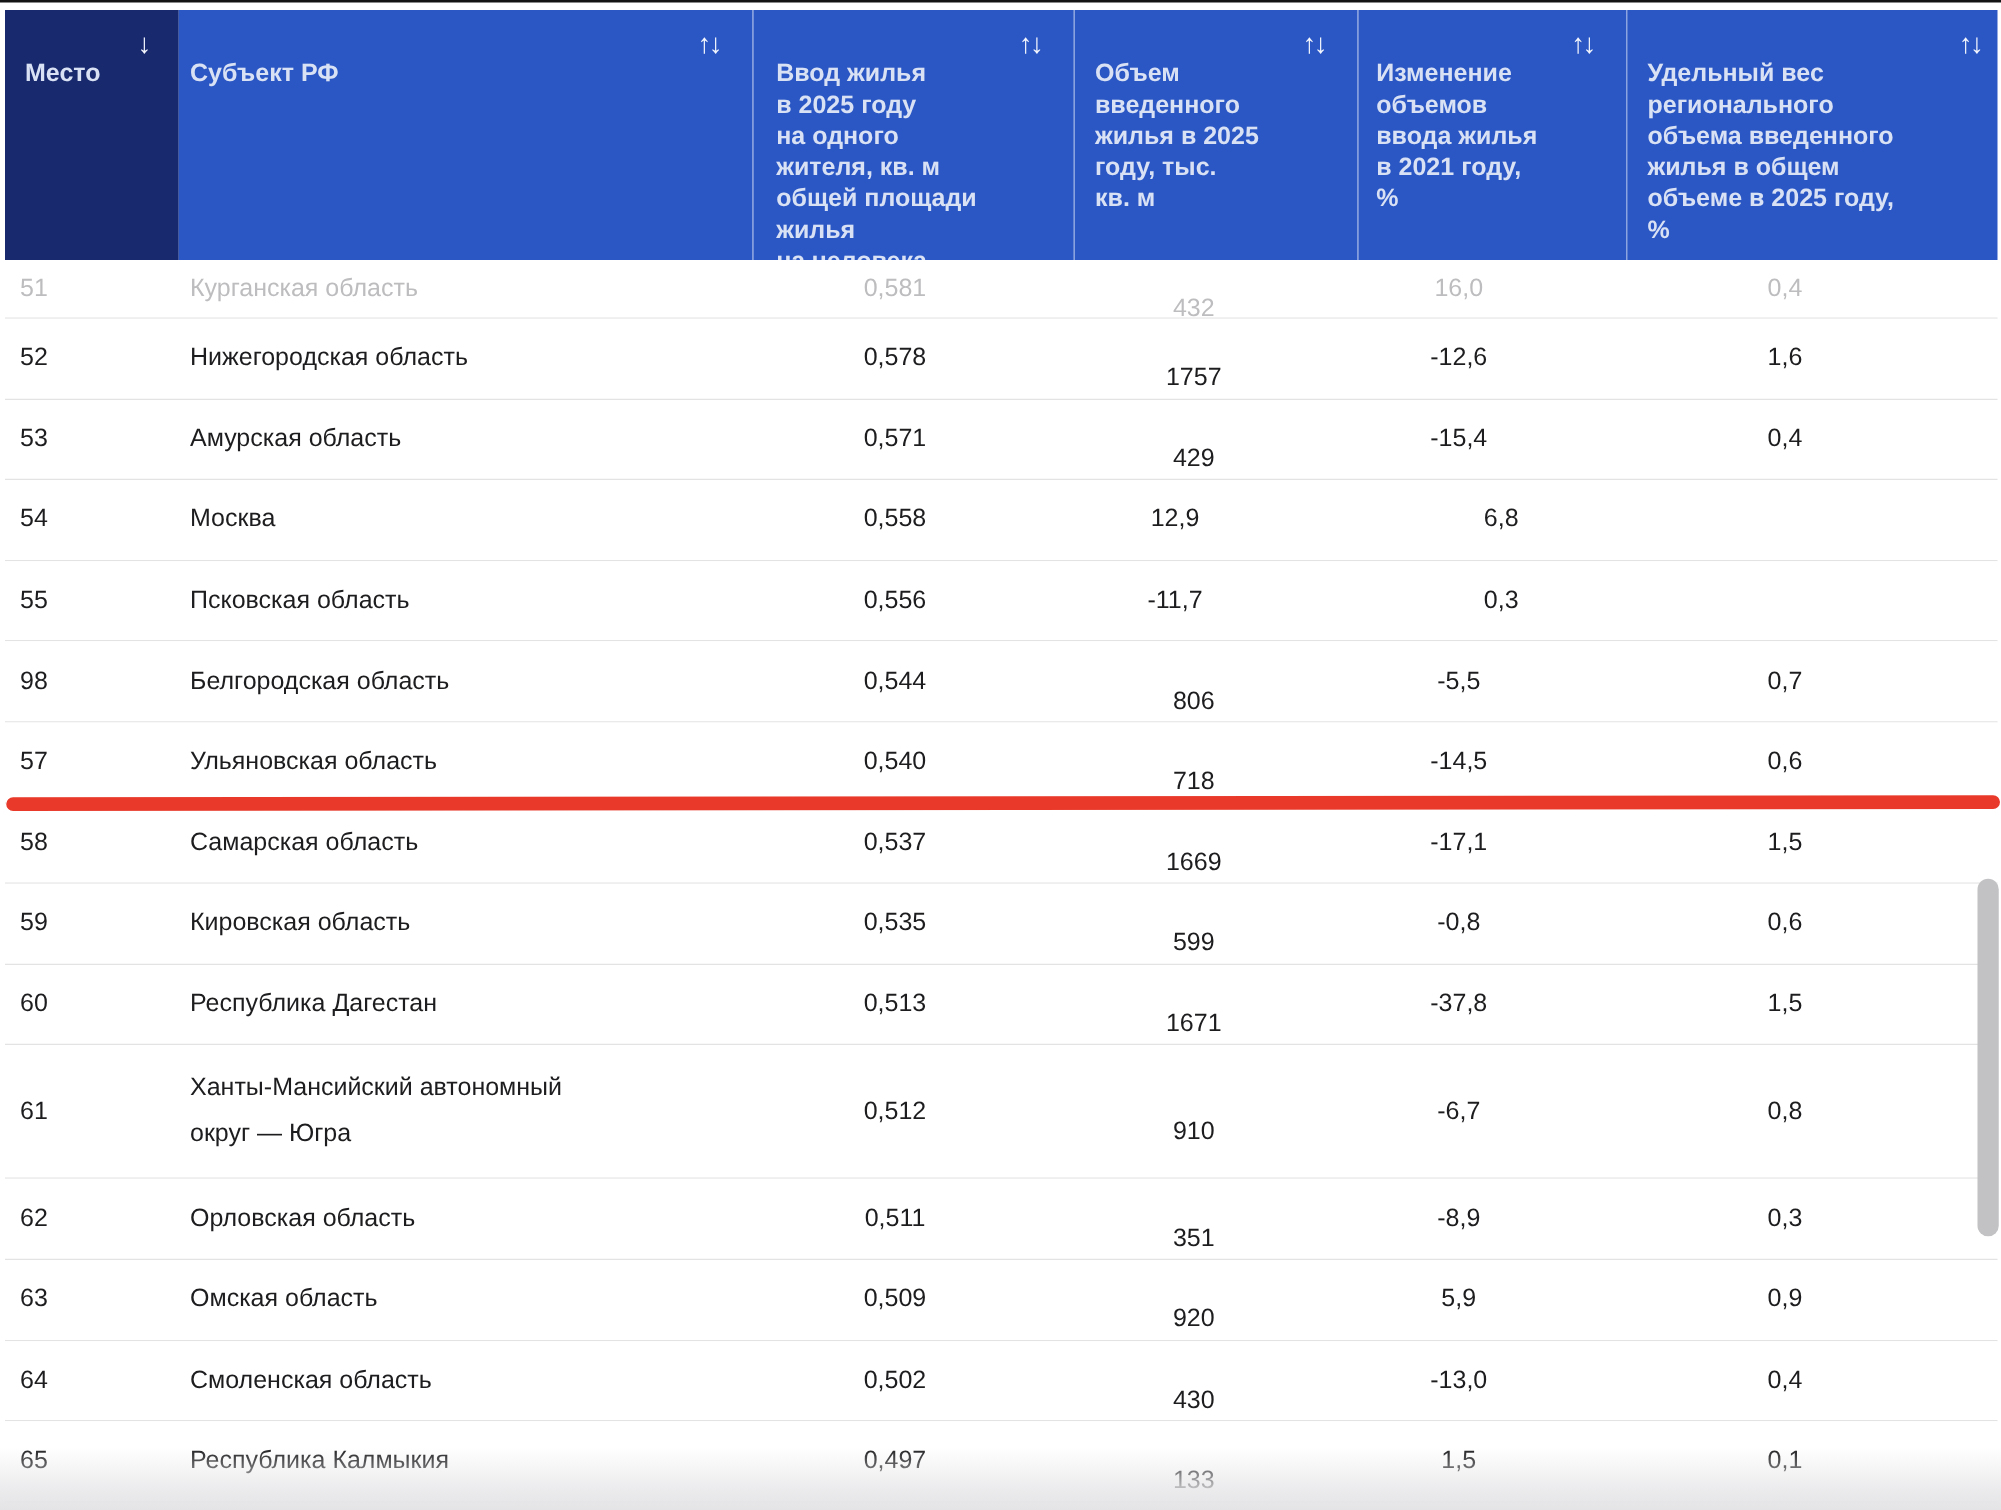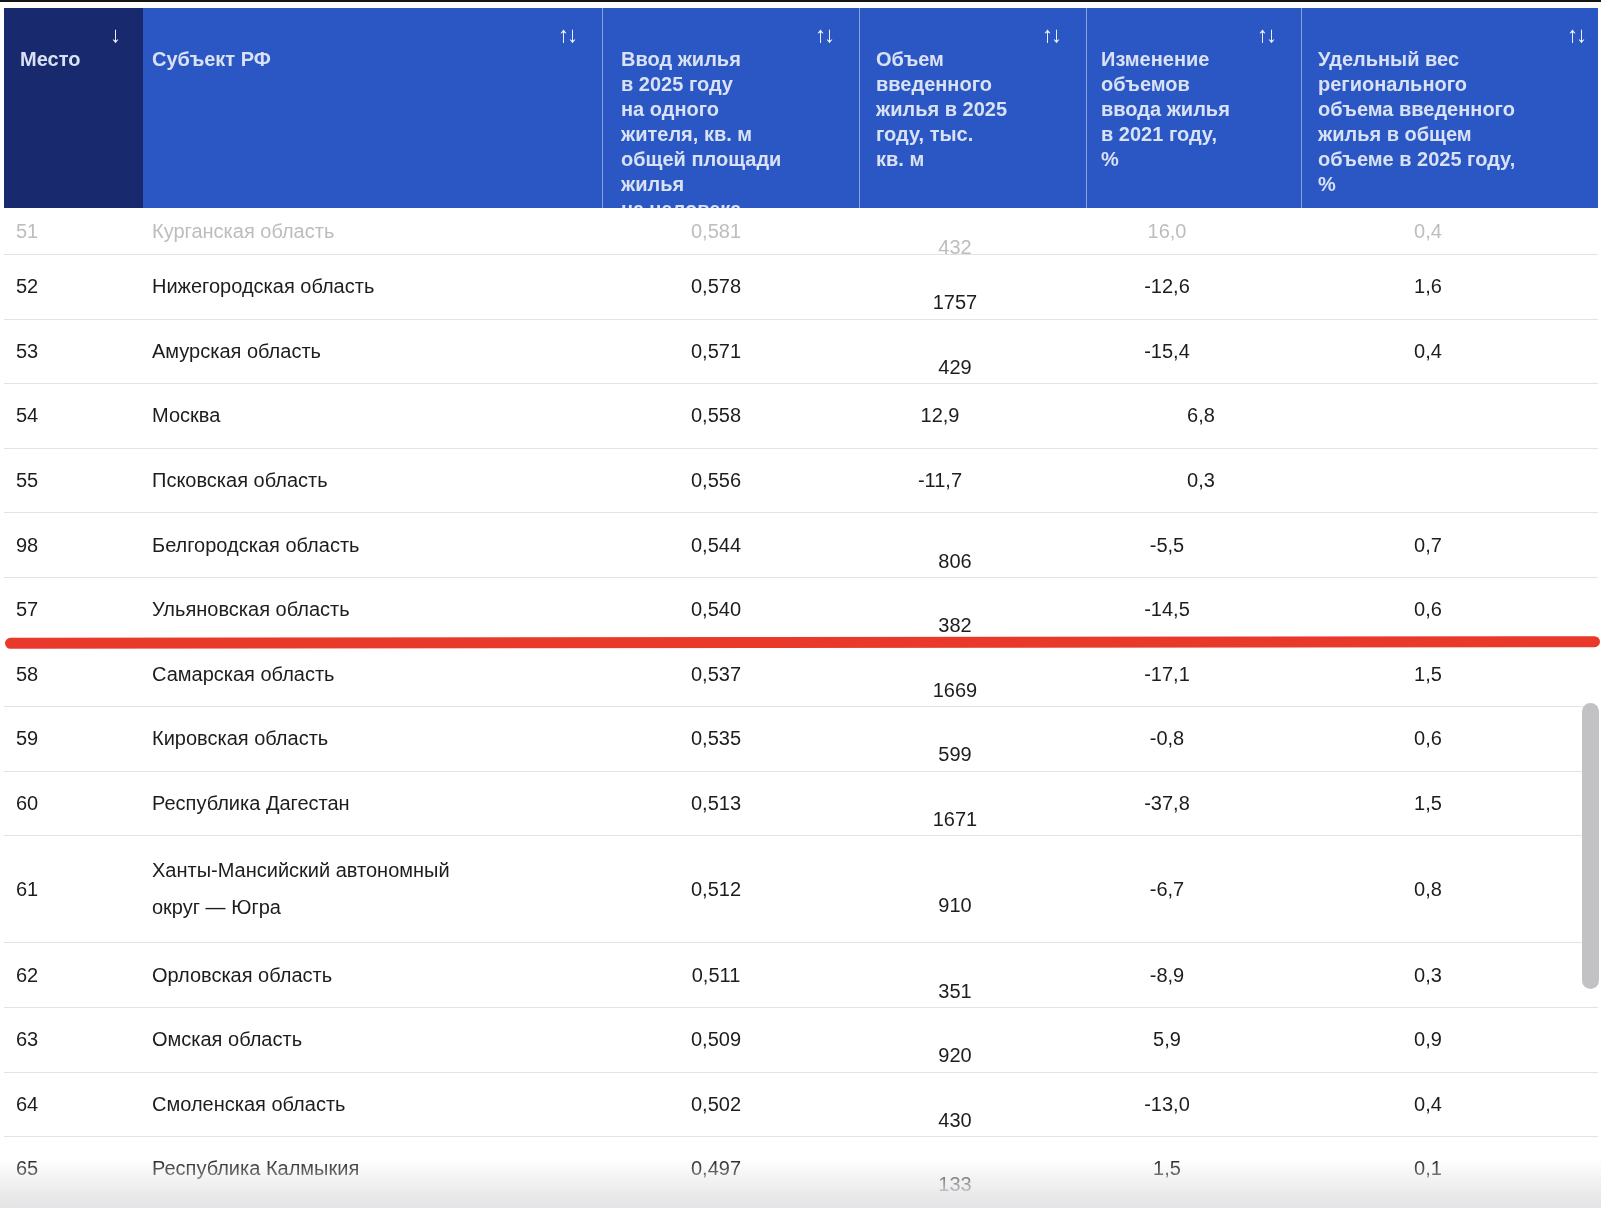--- a/index.html
+++ b/index.html
@@ -179,21 +179,21 @@
     <div class="cell c-name">Белгородская область</div>
     <div class="cell c-per">0,544</div>
     <div class="cell c-vol">806</div>
     <div class="cell c-chg">-5,5</div>
     <div class="cell c-share">0,7</div>
   </div>
         <div class="row highlighted">
     <div class="cell c-rank">57</div>
     <div class="cell c-name">Ульяновская область</div>
     <div class="cell c-per">0,540</div>
-    <div class="cell c-vol">382</div>
+    <div class="cell c-vol">718</div>
     <div class="cell c-chg">-14,5</div>
     <div class="cell c-share">0,6</div>
   </div>
         <div class="row">
     <div class="cell c-rank">58</div>
     <div class="cell c-name">Самарская область</div>
     <div class="cell c-per">0,537</div>
     <div class="cell c-vol">1669</div>
     <div class="cell c-chg">-17,1</div>
     <div class="cell c-share">1,5</div>

